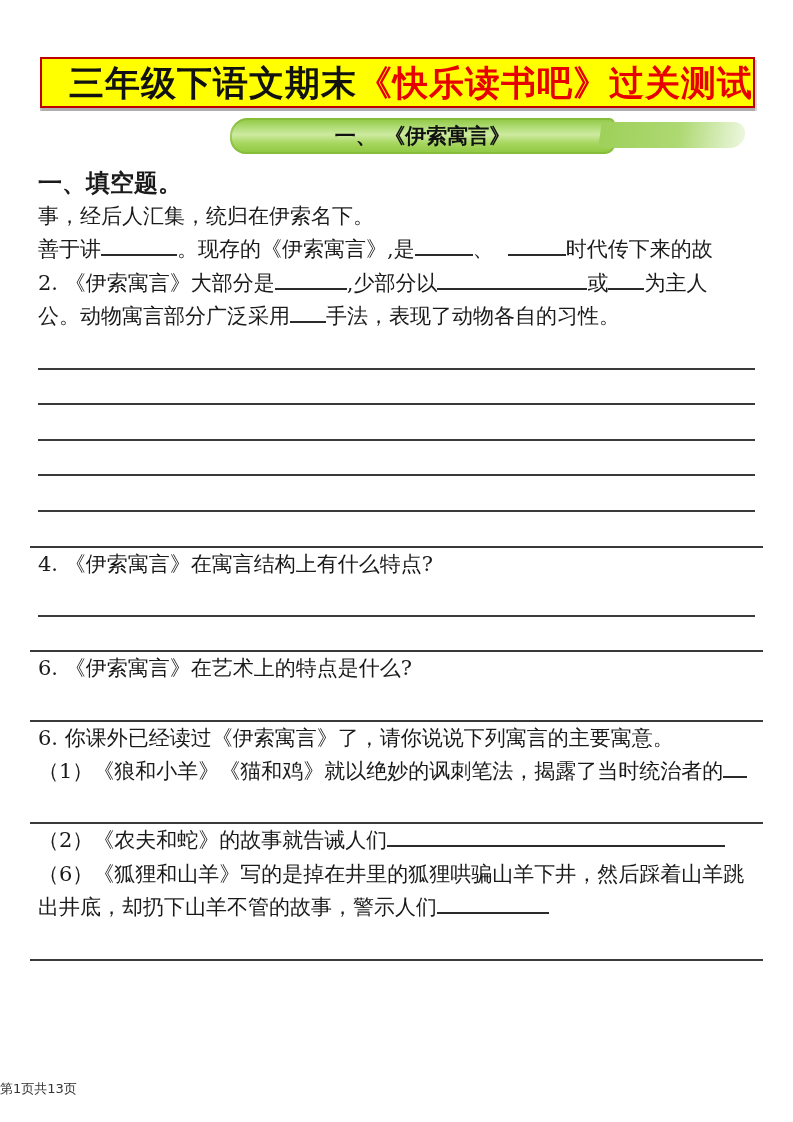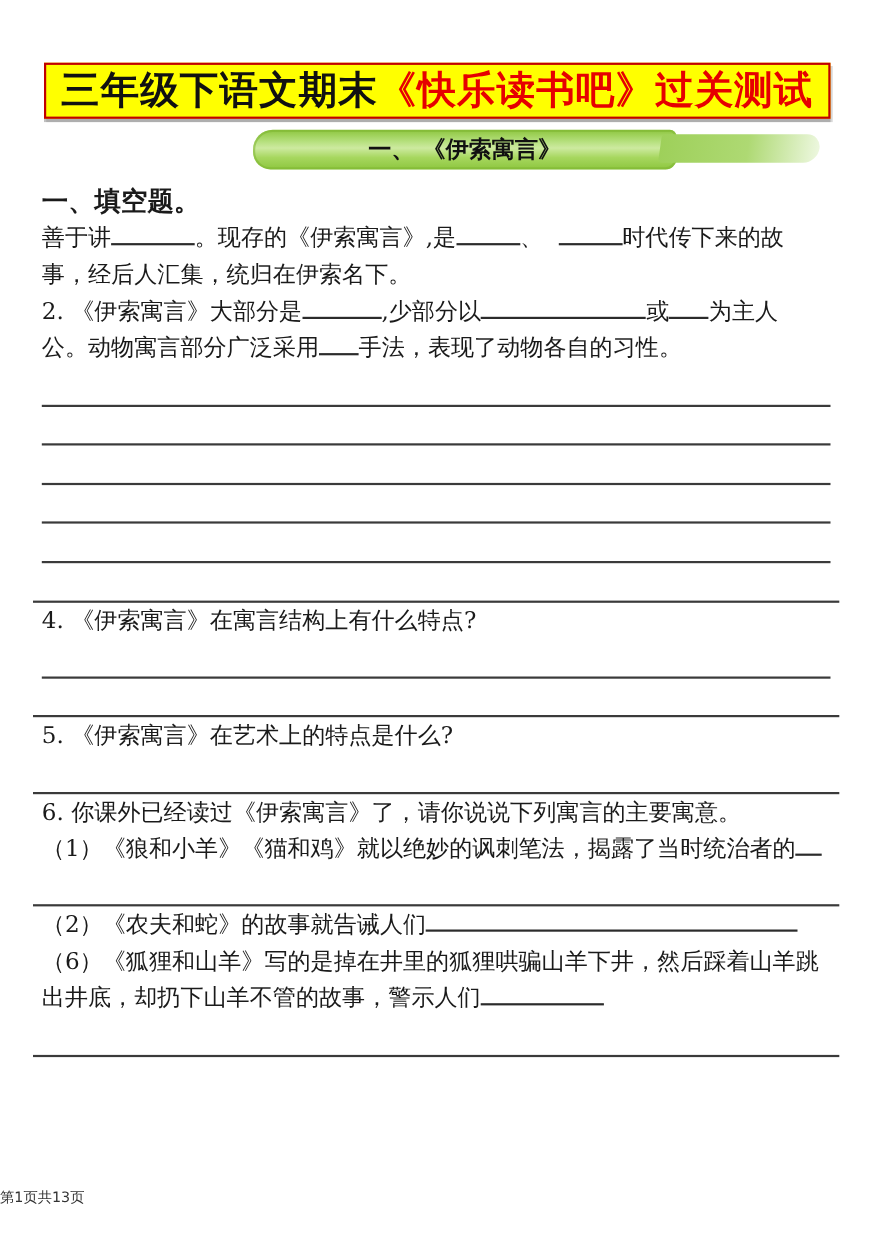--- a/index.html
+++ b/index.html
@@ -10,21 +10,21 @@
     overflow:hidden;
     font-family:"DejaVu Serif","Liberation Serif",serif;
     color:#1a1a1a;
   }
   
   .title-box{
     margin:57px 38px 0 40px;
     background:#ffff00;
     border:2px solid #c00000;
     box-shadow:0 3px 0 rgba(140,140,140,.55), 2px 3px 0 rgba(140,140,140,.35);
-    text-align:center;
+    text-align:right;
     white-space:nowrap;
     line-height:47px;
     height:47px;
     font-weight:bold;
     font-size:35px;
     letter-spacing:1px;
   }
   .title-black{color:#111111;}
   .title-red{color:#e60000;}
   
@@ -85,44 +85,44 @@
   <div class="banner-row">
     <div class="banner"></div>
     <div class="banner-tail"></div>
     <div class="banner-text">一、 《伊索寓言》</div>
   </div>
 
   <div class="content">
 
     <div class="line hd">一、填空题。</div>
 
+    <div class="line">事，经后人汇集，统归在伊索名下。</div>
     <div class="line">
       <span>善于讲</span><span class="blank" style="width:76px"></span><span>。现存的《伊索寓言》,是</span><span class="blank" style="width:58px"></span><span>、</span><span class="blank gap12" style="width:58px"></span><span>时代传下来的故</span>
     </div>
-    <div class="line">事，经后人汇集，统归在伊索名下。</div>
 
     <div class="line">
       <span>2. 《伊索寓言》大部分是</span><span class="blank" style="width:72px"></span><span>,少部分以</span><span class="blank" style="width:150px"></span><span>或</span><span class="blank" style="width:36px"></span><span>为主人</span>
     </div>
     <div class="line">
       <span>公。动物寓言部分广泛采用</span><span class="blank" style="width:36px"></span><span>手法，表现了动物各自的习性。</span>
     </div>
 
     <div class="rule"></div>
     <div class="rule"></div>
     <div class="rule"></div>
     <div class="rule"></div>
     <div class="rule"></div>
     <div class="rule rule-wide"></div>
 
     <div class="line">4. 《伊索寓言》在寓言结构上有什么特点?</div>
     <div class="rule"></div>
     <div class="rule rule-wide"></div>
 
-    <div class="line">5. 《伊索寓言》在艺术上的特点是什么?</div>
+    <div class="line">6. 《伊索寓言》在艺术上的特点是什么?</div>
     <div class="rule rule-wide"></div>
 
     <div class="line">6. 你课外已经读过《伊索寓言》了，请你说说下列寓言的主要寓意。</div>
     <div class="line">
       <span>（1）《狼和小羊》《猫和鸡》就以绝妙的讽刺笔法，揭露了当时统治者的</span><span class="blank" style="width:24px"></span>
     </div>
     <div class="rule rule-wide"></div>
     <div class="line">
       <span>（2）《农夫和蛇》的故事就告诫人们</span><span class="blank" style="width:338px"></span>
     </div>

